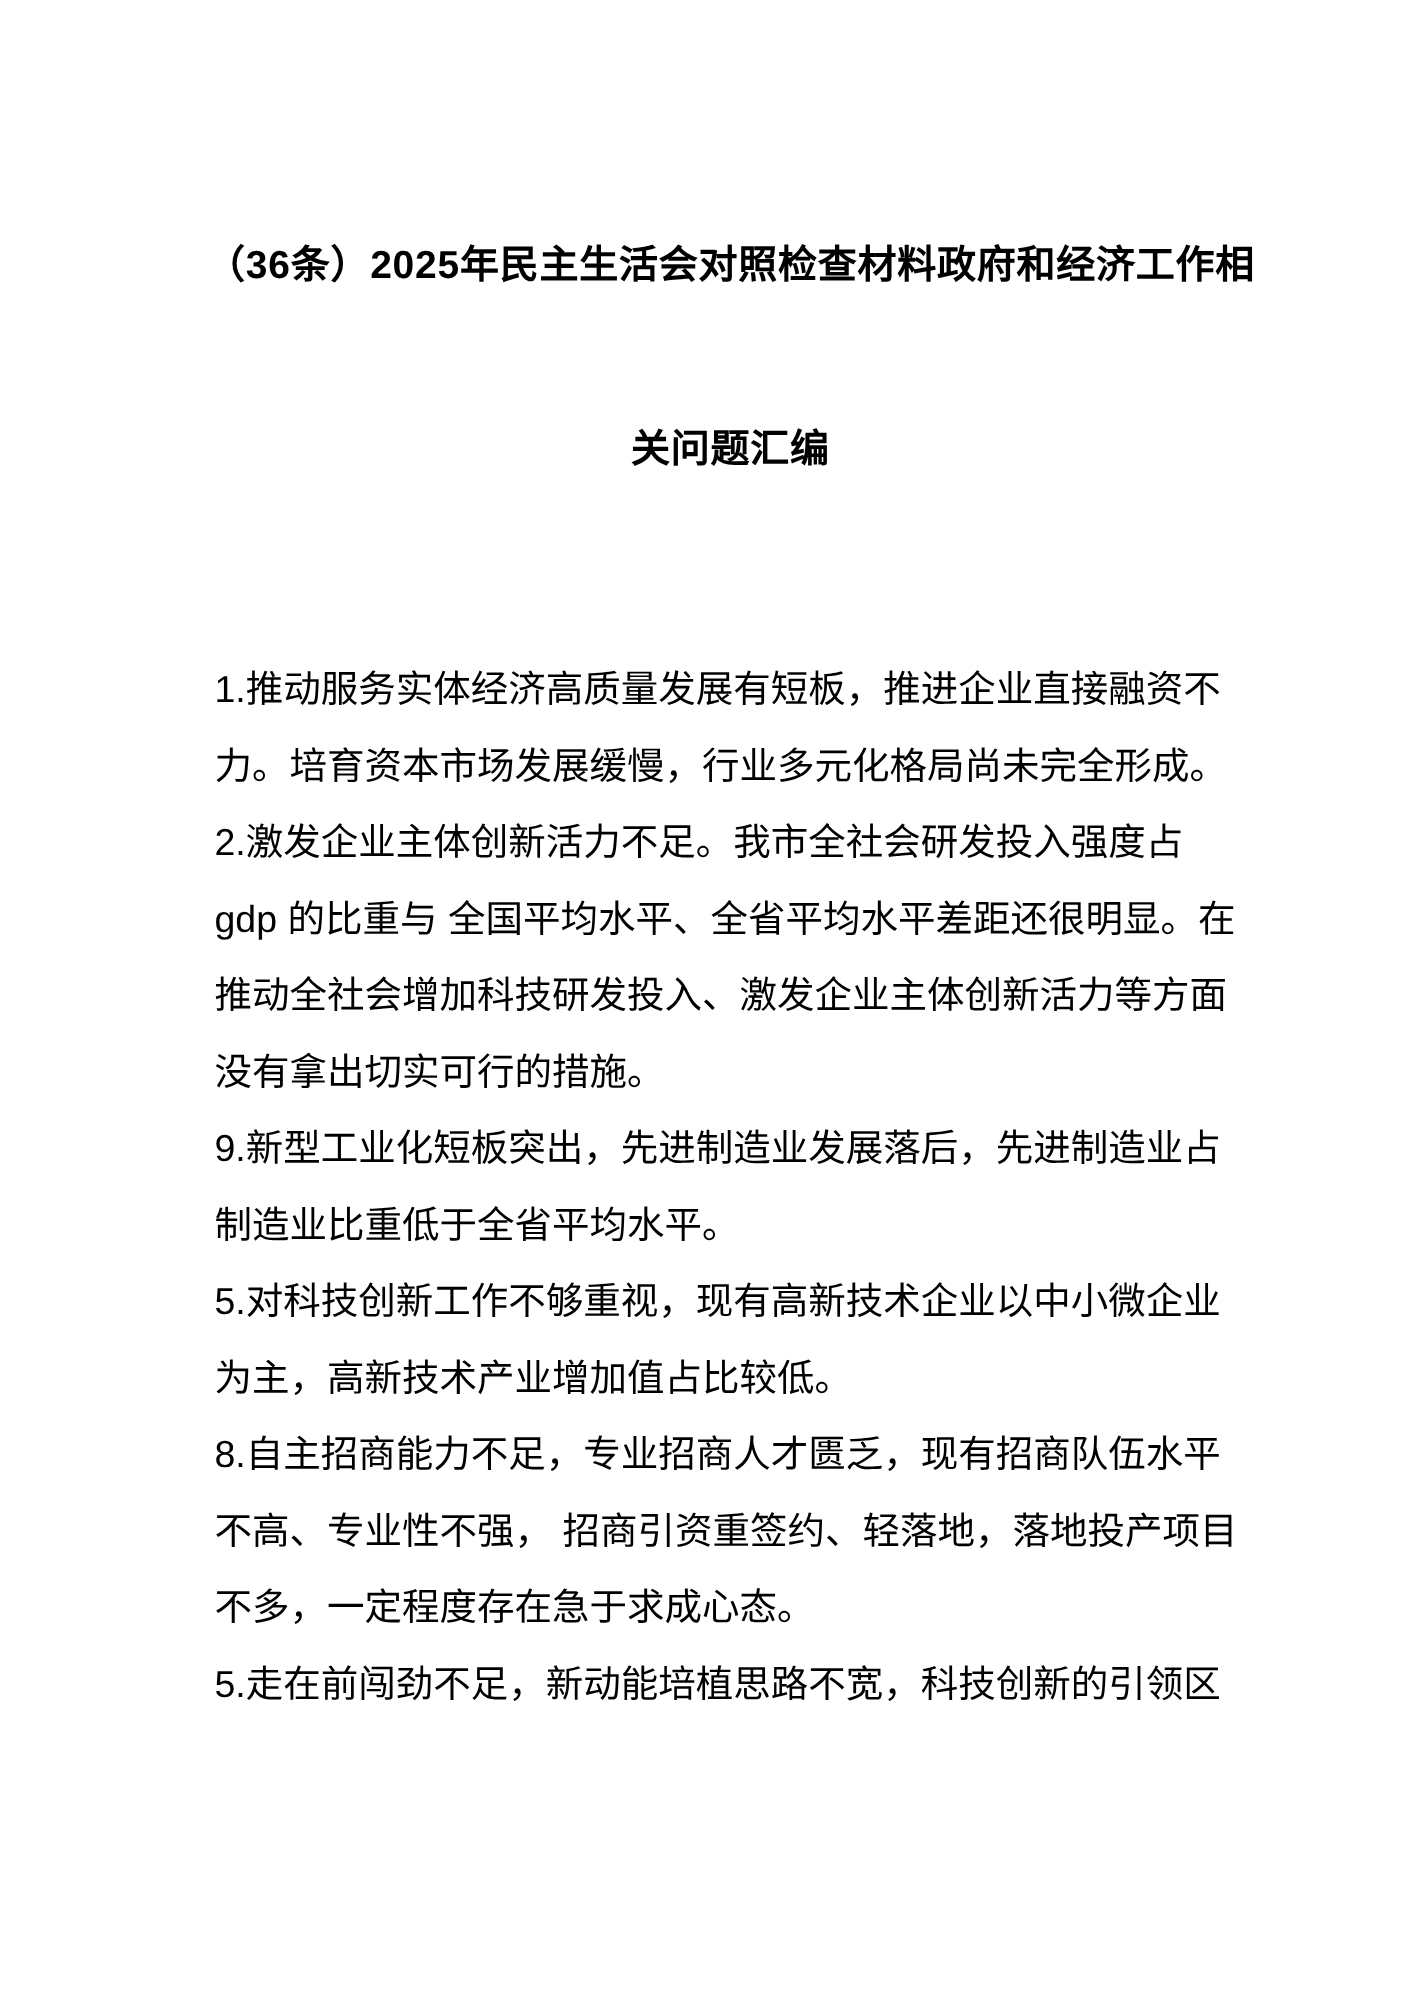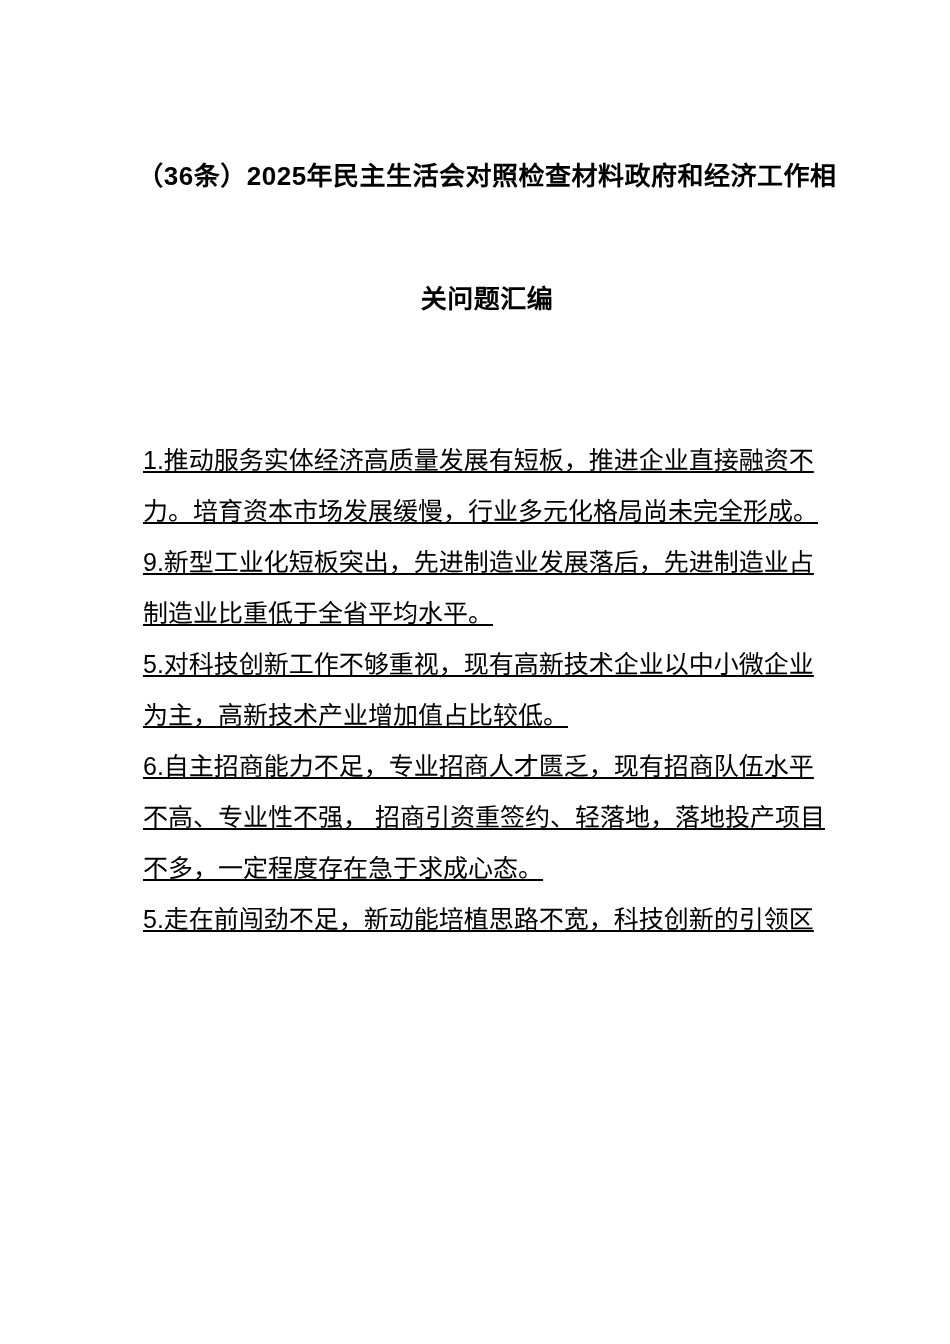--- a/index.html
+++ b/index.html
@@ -36,37 +36,40 @@
     left: 143px;
     width: 700px;
     font-size: 25px;
     line-height: 51px;
     text-align: left;
   }
   .doc-body p {
     margin: 0;
     padding: 0;
     white-space: pre-line; 
-    text-decoration: underline;
   }
 </style>
 </head>
 <body>
 
 <div class="page">
 
   <h1 class="doc-title">（36条）2025年民主生活会对照检查材料政府和经济工作相
 关问题汇编</h1>
 
   <div class="doc-body">
     <p>1.推动服务实体经济高质量发展有短板，推进企业直接融资不
 力。培育资本市场发展缓慢，行业多元化格局尚未完全形成。</p>
+    <p>2.激发企业主体创新活力不足。我市全社会研发投入强度占
+gdp 的比重与 全国平均水平、全省平均水平差距还很明显。在
+推动全社会增加科技研发投入、激发企业主体创新活力等方面
+没有拿出切实可行的措施。</p>
     <p>9.新型工业化短板突出，先进制造业发展落后，先进制造业占
 制造业比重低于全省平均水平。</p>
     <p>5.对科技创新工作不够重视，现有高新技术企业以中小微企业
 为主，高新技术产业增加值占比较低。</p>
-    <p>6.自主招商能力不足，专业招商人才匮乏，现有招商队伍水平
+    <p>8.自主招商能力不足，专业招商人才匮乏，现有招商队伍水平
 不高、专业性不强， 招商引资重签约、轻落地，落地投产项目
 不多，一定程度存在急于求成心态。</p>
     <p>5.走在前闯劲不足，新动能培植思路不宽，科技创新的引领区</p>
   </div>
 
 </div>
 
 </body></html>

